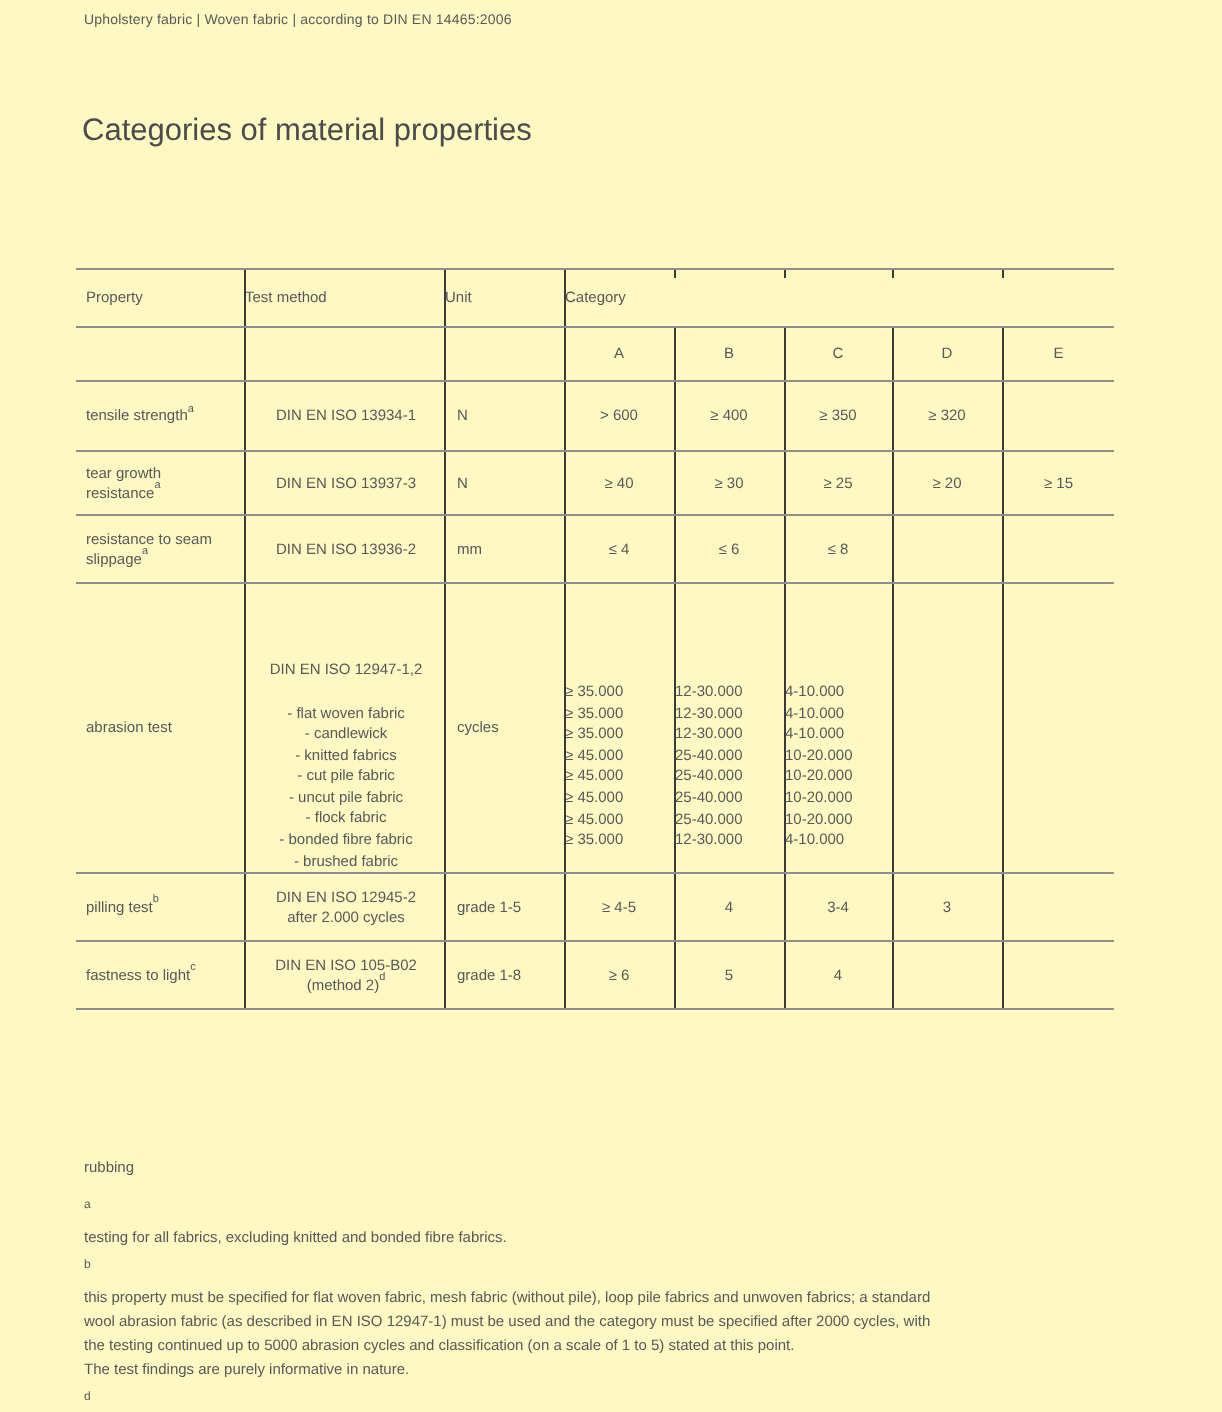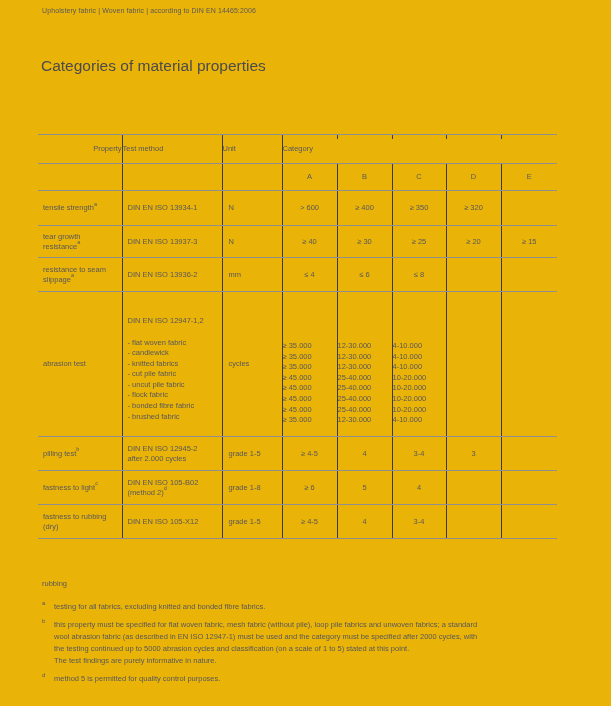--- a/index.html
+++ b/index.html
@@ -6,21 +6,21 @@
     --text:#58585a;
     --title:#4b4b4d;
     --hrule:#8f8f90;
     --vrule:#3a3a3a;
   }
   *{margin:0;padding:0;box-sizing:border-box;}
   html,body{background:#e9e9e9;}
   .page{
     position:relative;
     width:611px;height:706px;
-    background:#eab308;
+    background:#fef9c3;
     font-family:"Liberation Sans", sans-serif;
     color:var(--text);
     overflow:hidden;
   }
   .meta{
     position:absolute;top:7px;left:42px;
     font-size:7px;letter-spacing:.1px;
   }
   .title{
     position:absolute;top:57px;left:41px;
@@ -40,42 +40,42 @@
   table.props tr>td:not(:first-child){border-left:1px solid var(--vrule);}
   table.props thead tr:first-child td{border-top:1px solid var(--hrule);}
   tr.h1{height:29px;}
   tr.h2{height:27px;}
   tr.r1{height:35px;}
   tr.r2{height:32px;}
   tr.r3{height:34px;}
   tr.abr{height:145px;}
   tr.r5,tr.r6,tr.r7,tr.r8{height:34px;}
   .prop{text-align:left;padding:0 10px 0 5px;}
-  .method{text-align:left;padding-left:5px;padding-right:3px;}
+  .method{text-align:center;padding-left:5px;padding-right:3px;}
   .unit{text-align:left;padding-left:6px;}
   .val{text-align:center;}
-  .th-left{text-align:right;padding-left:5px;}
+  .th-left{text-align:left;padding-left:5px;}
   .th-center{}
   .cat-cell{position:relative;text-align:left;}
   .tick{position:absolute;top:0;width:1px;height:4px;background:var(--vrule);}
   .tick.t1{left:54px;} .tick.t2{left:109px;} .tick.t3{left:163px;} .tick.t4{left:218px;}
   sup{font-size:5.5px;line-height:0;position:relative;top:-1px;}
   .pre{white-space:pre-line;}
   
   tr.abr .method{vertical-align:top;padding-top:24px;}
-  .abr-title{line-height:10.5px;margin-bottom:11px;}
+  .abr-title{line-height:10.5px;margin-bottom:11px;margin-top:14px;}
   .abr-list{line-height:10.6px;}
   tr.abr .val{vertical-align:top;padding-top:49px;text-align:left;padding-right:19px;line-height:10.6px;}
   
   .comments{
     position:absolute;top:578px;left:42px;width:545px;
     font-size:7.5px;line-height:12px;
   }
   .comments-label{margin-bottom:11px;}
-  .note{display:flex;margin-bottom:6px;}
+  .note{display:flex;margin-bottom:6px;flex-direction:column;}
   .note sup{flex:0 0 12px;font-size:6px;top:2px;}
   .note-text{flex:1;}
 </style>
 </head>
 <body>
 
 <div class="page">
 
   <div class="meta">Upholstery fabric | Woven fabric | according to DIN EN 14465:2006</div>
 
@@ -210,30 +210,20 @@
         <td class="method"><span class="pre">DIN EN ISO 105-B02
 (method 2)</span><sup>d</sup></td>
         <td class="unit">grade 1-8</td>
         <td class="val">≥ 6</td>
         <td class="val">5</td>
         <td class="val">4</td>
         <td class="val"></td>
         <td class="val"></td>
       </tr>
 
-      <tr class="r7">
-        <td class="prop">fastness to rubbing (dry)</td>
-        <td class="method"><span class="pre">DIN EN ISO 105-X12</span></td>
-        <td class="unit">grade 1-5</td>
-        <td class="val">≥ 4-5</td>
-        <td class="val">4</td>
-        <td class="val">3-4</td>
-        <td class="val"></td>
-        <td class="val"></td>
-      </tr>
 
 
     </tbody>
   </table>
 
   <div class="comments">
     <div class="comments-label">rubbing</div>
 
     <div class="note">
       <sup>a</sup>

